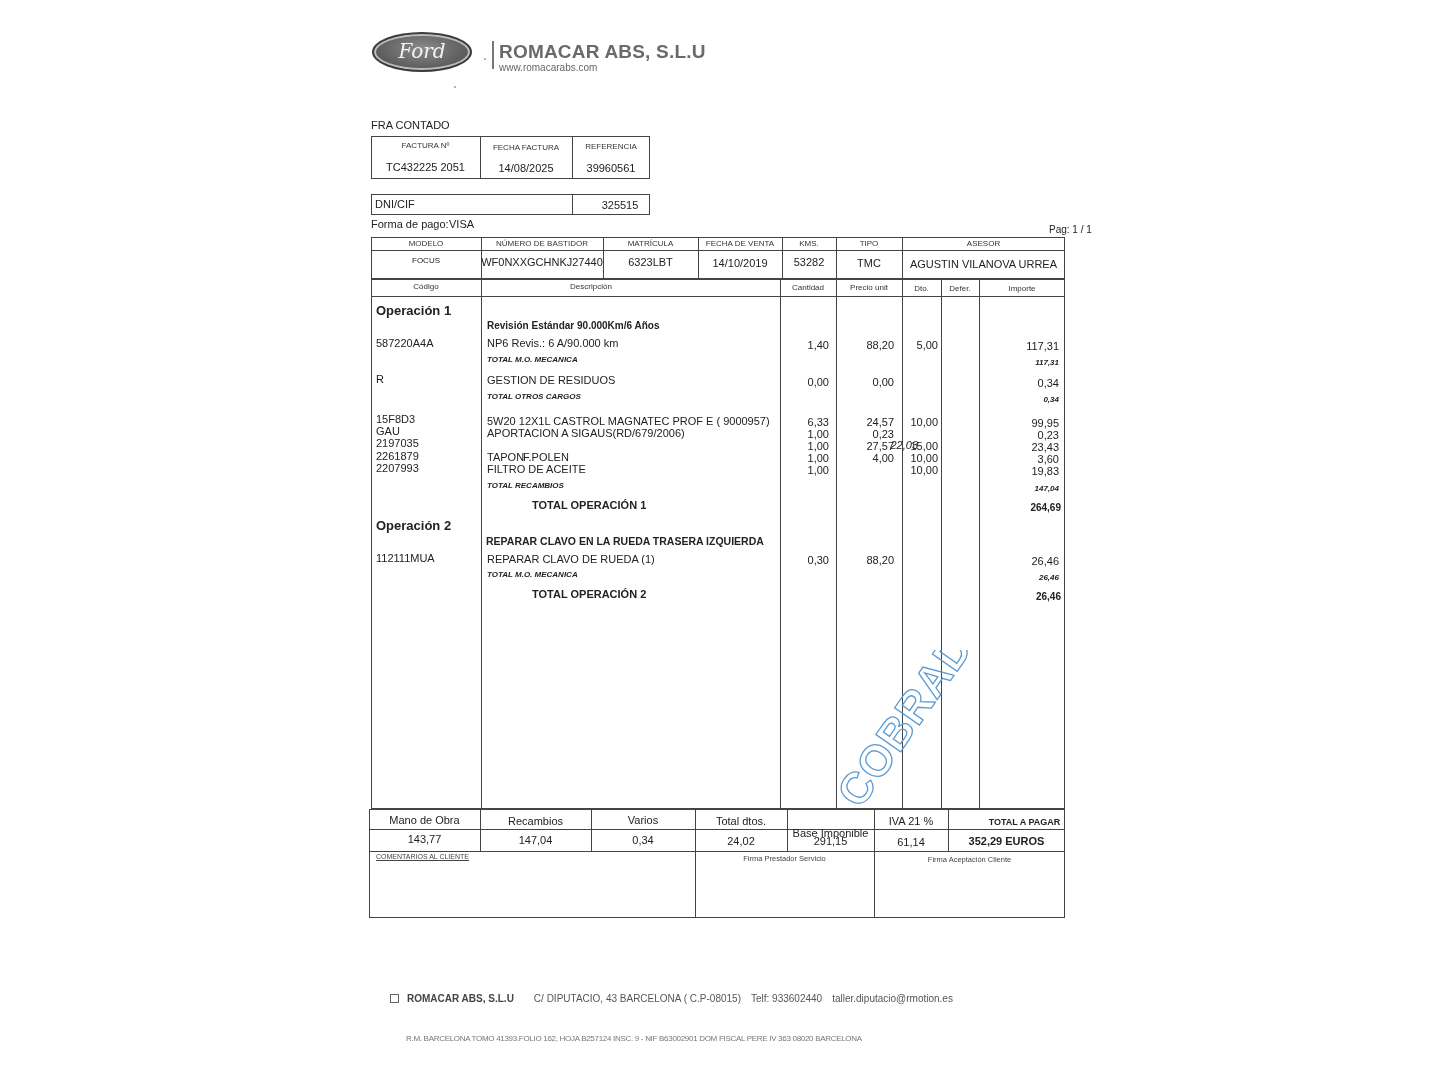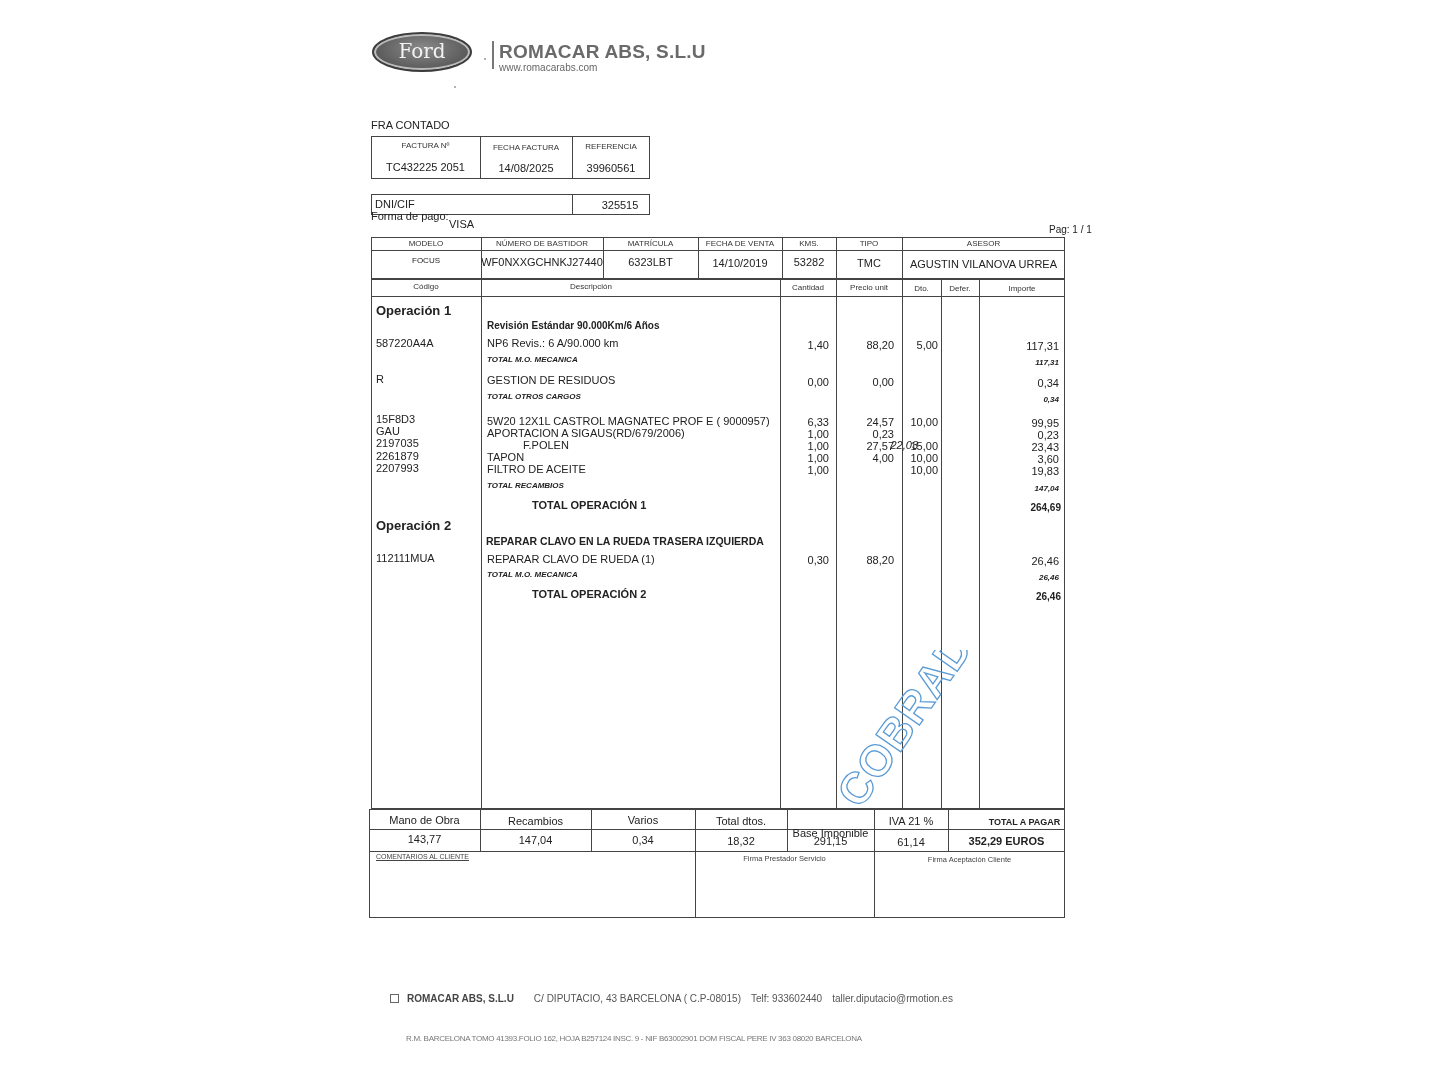--- a/index.html
+++ b/index.html
@@ -3,21 +3,21 @@
 <meta charset="utf-8">
 <style>
   html, body { margin:0; padding:0; background:#ffffff; }
   body { width:1440px; height:1080px; position:relative; overflow:hidden;
          font-family:"Liberation Sans", sans-serif; color:#222; }
   .abs { position:absolute; }
   .logo-oval { left:372px; top:32px; width:96px; height:36px; border-radius:50%;
     background:radial-gradient(ellipse at 50% 40%, #8a8a8a 0%, #5a5a5a 70%, #444 100%);
     border:2px solid #3c3c3c; box-shadow: inset 0 0 0 2px #bbb; }
   .logo-oval span { position:absolute; left:0; right:0; top:5px; text-align:center;
-    font-family:"DejaVu Serif", serif; font-size:20px; color:#f2f2f2; }
+    font-family:"DejaVu Serif", serif; font-style:italic; font-size:20px; color:#f2f2f2; }
   .brand-bar { left:492px; top:41px; width:2px; height:28px; background:#777; }
   .brand-name { left:499px; top:41px; font-weight:bold; font-size:19px; color:#6a6a6a; letter-spacing:0.2px; }
   .brand-web { left:499px; top:62px; font-size:10px; color:#666; }
   .dot { width:2px; height:2px; background:#999; border-radius:50%; }
   .t11 { font-size:11px; }
   .box { position:absolute; border:1.2px solid #444; box-sizing:border-box; }
   .vline { position:absolute; width:0; border-left:1.2px solid #444; }
   .hline { position:absolute; height:0; border-top:1.2px solid #444; }
   .cell { position:absolute; text-align:center; box-sizing:border-box; white-space:nowrap; }
   .r { text-align:right; }
@@ -51,21 +51,21 @@
 <div class="cell hdr" style="left:572px;top:142px;width:78px;">REFERENCIA</div>
 <div class="cell t11" style="left:371px;top:161px;width:109px;">TC432225 2051</div>
 <div class="cell t11" style="left:480px;top:162px;width:92px;">14/08/2025</div>
 <div class="cell t11" style="left:572px;top:162px;width:78px;">39960561</div>
 
 <div class="box" style="left:371px;top:194px;width:279px;height:21px;"></div>
 <div class="vline" style="left:572px;top:194px;height:21px;"></div>
 <div class="txt" style="left:375px;top:198px;">DNI/CIF</div>
 <div class="cell t11" style="left:572px;top:199px;width:96px;">325515</div>
 
-<div class="txt" style="left:371px;top:210px;">Forma de pago:</div>
+<div class="txt" style="left:371px;top:218px;">Forma de pago:</div>
 <div class="txt" style="left:449px;top:218px;">VISA</div>
 <div class="txt" style="left:1013px;top:224px;font-size:10px;padding-left:36px;">Pag: 1 / 1</div>
 
 <div class="box" style="left:371px;top:237px;width:694px;height:42px;"></div>
 <div class="hline" style="left:371px;top:250px;width:694px;"></div>
 <div class="vline" style="left:481px;top:237px;height:42px;"></div>
 <div class="vline" style="left:603px;top:237px;height:42px;"></div>
 <div class="vline" style="left:698px;top:237px;height:42px;"></div>
 <div class="vline" style="left:782px;top:237px;height:42px;"></div>
 <div class="vline" style="left:836px;top:237px;height:42px;"></div>
@@ -141,21 +141,21 @@
 </div>
 <div>
   <div class="txt" style="left:376px;top:425px;">GAU</div>
   <div class="txt" style="left:487px;top:427px;">APORTACION A SIGAUS(RD/679/2006)</div>
   <div class="cell r t11" style="left:780px;top:428px;width:49px;">1,00</div>
   <div class="cell r t11" style="left:836px;top:428px;width:58px;">0,23</div>
   <div class="cell r t11" style="left:979px;top:429px;width:80px;">0,23</div>
 </div>
 <div>
   <div class="txt" style="left:376px;top:437px;">2197035</div>
-  <div class="txt" style="left:487px;top:439px;padding-left:36px;">F.POLEN</div>
+  <div class="txt" style="left:487px;top:451px;padding-left:36px;">F.POLEN</div>
   <div class="cell r t11" style="left:780px;top:440px;width:49px;">1,00</div>
   <div class="cell r t11" style="left:836px;top:440px;width:58px;">27,57</div>
   <div class="cell r t11" style="left:902px;top:440px;width:36px;">15,00</div>
   <div class="cell r t11" style="left:979px;top:441px;width:80px;">23,43</div>
 </div>
 <div>
   <div class="txt" style="left:376px;top:450px;">2261879</div>
   <div class="txt" style="left:487px;top:451px;">TAPON</div>
   <div class="cell r t11" style="left:780px;top:452px;width:49px;">1,00</div>
   <div class="cell r t11" style="left:836px;top:452px;width:58px;">4,00</div>
@@ -214,21 +214,21 @@
 <div class="cell t11" style="left:480px;top:815px;width:111px;">Recambios</div>
 <div class="cell t11" style="left:591px;top:814px;width:104px;">Varios</div>
 <div class="cell t11" style="left:695px;top:815px;width:92px;">Total dtos.</div>
 <div class="cell t11" style="left:787px;top:815px;width:87px;margin-top:12px;">Base Imponible</div>
 <div class="cell t11" style="left:874px;top:815px;width:74px;">IVA  21 %</div>
 <div class="cell bold" style="left:948px;top:817px;width:117px;font-size:9px;padding-left:36px;">TOTAL A PAGAR</div>
 
 <div class="cell t11" style="left:369px;top:833px;width:111px;">143,77</div>
 <div class="cell t11" style="left:480px;top:834px;width:111px;">147,04</div>
 <div class="cell t11" style="left:591px;top:834px;width:104px;">0,34</div>
-<div class="cell t11" style="left:695px;top:835px;width:92px;">18,32</div>
+<div class="cell t11" style="left:695px;top:835px;width:92px;">24,02</div>
 <div class="cell t11" style="left:787px;top:835px;width:87px;">291,15</div>
 <div class="cell t11" style="left:874px;top:836px;width:74px;">61,14</div>
 <div class="cell bold" style="left:948px;top:835px;width:117px;font-size:11px;">352,29 EUROS</div>
 
 <div class="box" style="left:369px;top:851px;width:696px;height:67px;"></div>
 <div class="vline" style="left:695px;top:851px;height:67px;"></div>
 <div class="vline" style="left:874px;top:851px;height:67px;"></div>
 <div class="txt" style="left:376px;top:853px;font-size:7px;text-decoration:underline;color:#444;">COMENTARIOS AL CLIENTE</div>
 <div class="cell" style="left:695px;top:854px;width:179px;font-size:7.5px;color:#444;">Firma Prestador Servicio</div>
 <div class="cell" style="left:874px;top:855px;width:191px;font-size:7.5px;color:#444;">Firma Aceptación Cliente</div>

